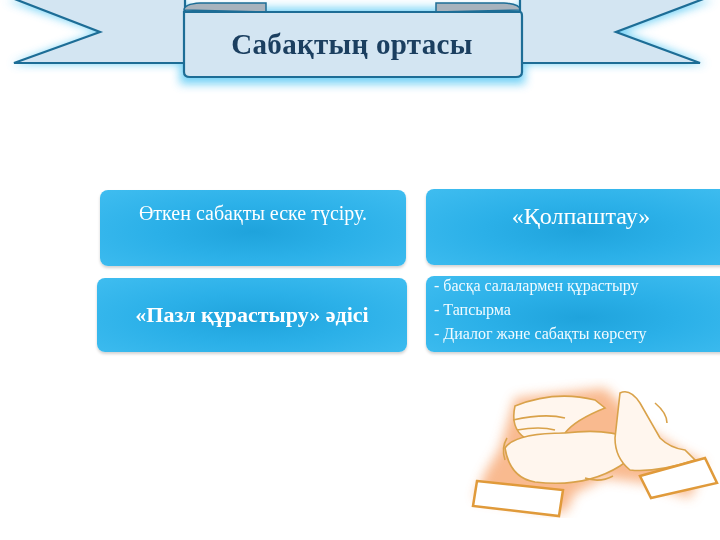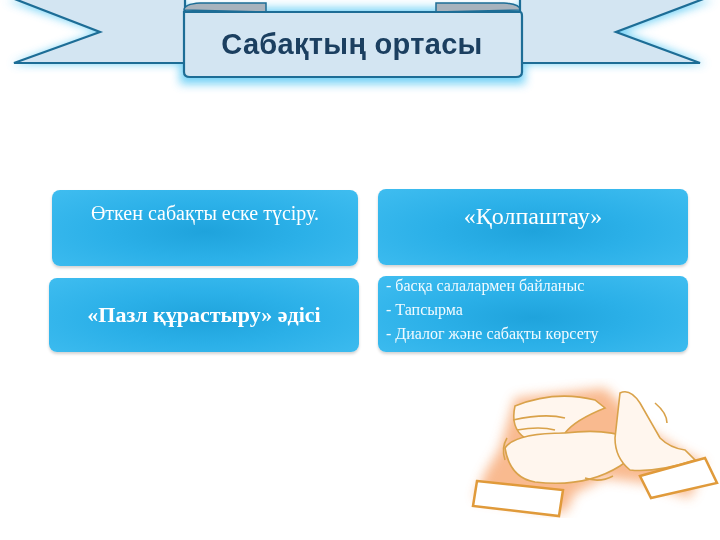--- a/index.html
+++ b/index.html
@@ -6,29 +6,30 @@
     body {
       width: 720px; height: 540px; position: relative; overflow: hidden;
       background: #ffffff;
       font-family: "Liberation Serif", serif;
     }
     .ribbon-wrap { position: absolute; left: 0; top: 0; width: 720px; height: 100px; }
     .ribbon-wrap svg { position: absolute; left: 0; top: 0; }
     .title {
       position: absolute; left: 184px; top: 12px; width: 336px; height: 64px;
       display: flex; align-items: center; justify-content: center;
-      font-family: Liberation Sans, sans-serif; font-weight: bold;
+      font-family: Liberation Serif, serif; font-weight: bold;
       font-size: 29px; color: #1b3f60; letter-spacing: 0.3px;
     }
     .box {
       position: absolute; border-radius: 8px; color: #ffffff;
       background: radial-gradient(ellipse at 50% 55%, #1fa3dc 0%, #2bb0e8 45%, #3fbdf0 100%);
       box-shadow: 0 2px 3px rgba(0,0,0,0.18);
       display: flex; align-items: center; justify-content: center;
       text-align: center;
+      margin-left: 48px;
     }
     .box1 { left: 52px; top: 190px; width: 306px; height: 76px; align-items: flex-start; padding-top: 0; }
     .box1 span { margin-top: 12px; font-size: 20px; }
     .box2 { left: 49px; top: 278px; width: 310px; height: 74px; }
     .box2 span { font-size: 22px; font-weight: bold; }
     .box3 { left: 378px; top: 189px; width: 310px; height: 76px; align-items: flex-start; }
     .box3 span { margin-top: 14px; font-size: 24px; }
     .box4 {
       left: 378px; top: 276px; width: 310px; height: 76px;
       flex-direction: column; align-items: flex-start; justify-content: flex-start;
@@ -73,21 +74,21 @@
 
 <div class="box box2">
   <span>«Пазл құрастыру» әдісі</span>
 </div>
 
 <div class="box box3">
   <span>«Қолпаштау»</span>
 </div>
 
 <div class="box box4">
-  <div class="li">- басқа салалармен байланыс</div>
+  <div class="li">- басқа салалармен құрастыру</div>
   <div class="li">- Тапсырма</div>
   <div class="li">- Диалог және сабақты көрсету</div>
 </div>
 
 <div class="hands">
   <svg width="265" height="140" viewBox="0 0 265 140">
     <defs>
       <filter id="hglow" x="-20%" y="-20%" width="140%" height="140%">
         <feGaussianBlur stdDeviation="6"></feGaussianBlur>
       </filter>

